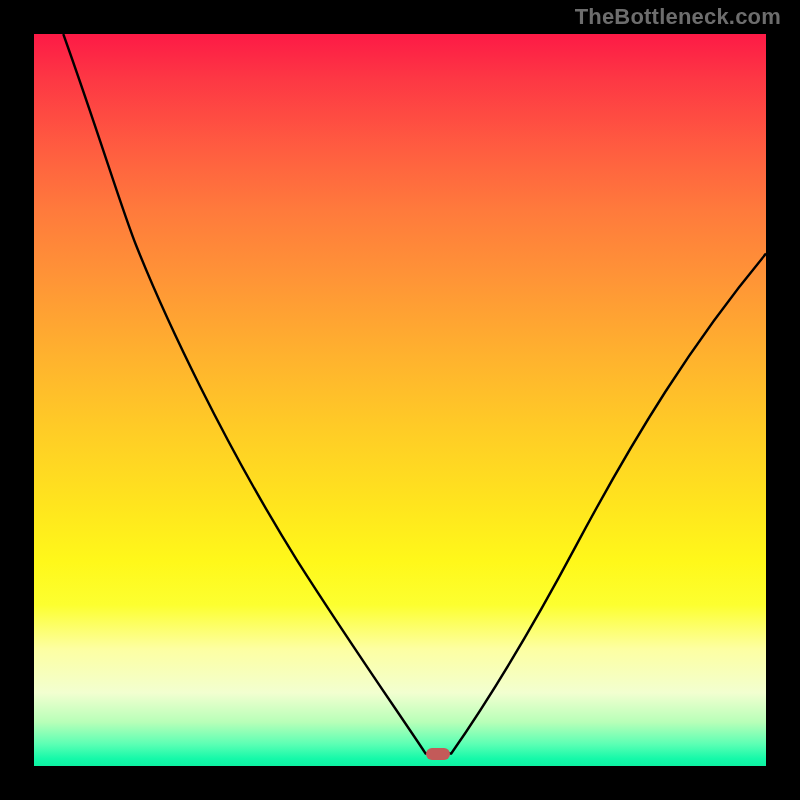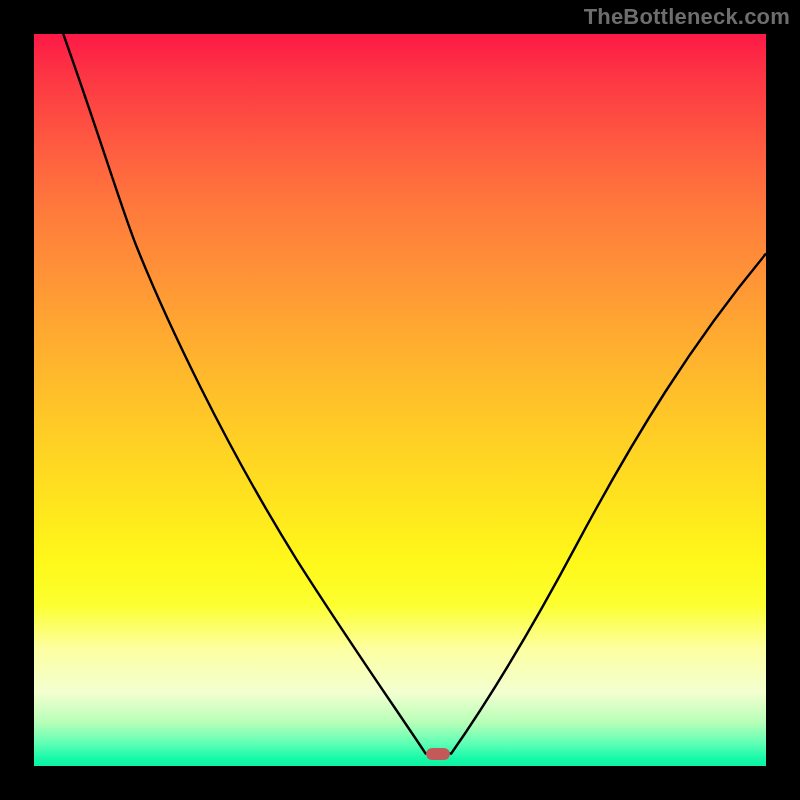--- a/index.html
+++ b/index.html
@@ -12,21 +12,21 @@
   }
   .stage {
     position: relative;
     width: 800px;
     height: 800px;
     background: #000;
   }
   .attribution {
     position: absolute;
     top: 4px;
-    right: 10px;
+    right: 19px;
     font-family: Arial, Helvetica, sans-serif;
     font-size: 22px;
     font-weight: 600;
     color: #6d6d6d;
     letter-spacing: 0.2px;
   }
   .plot-area {
     position: absolute;
     left: 34px;
     top: 34px;

